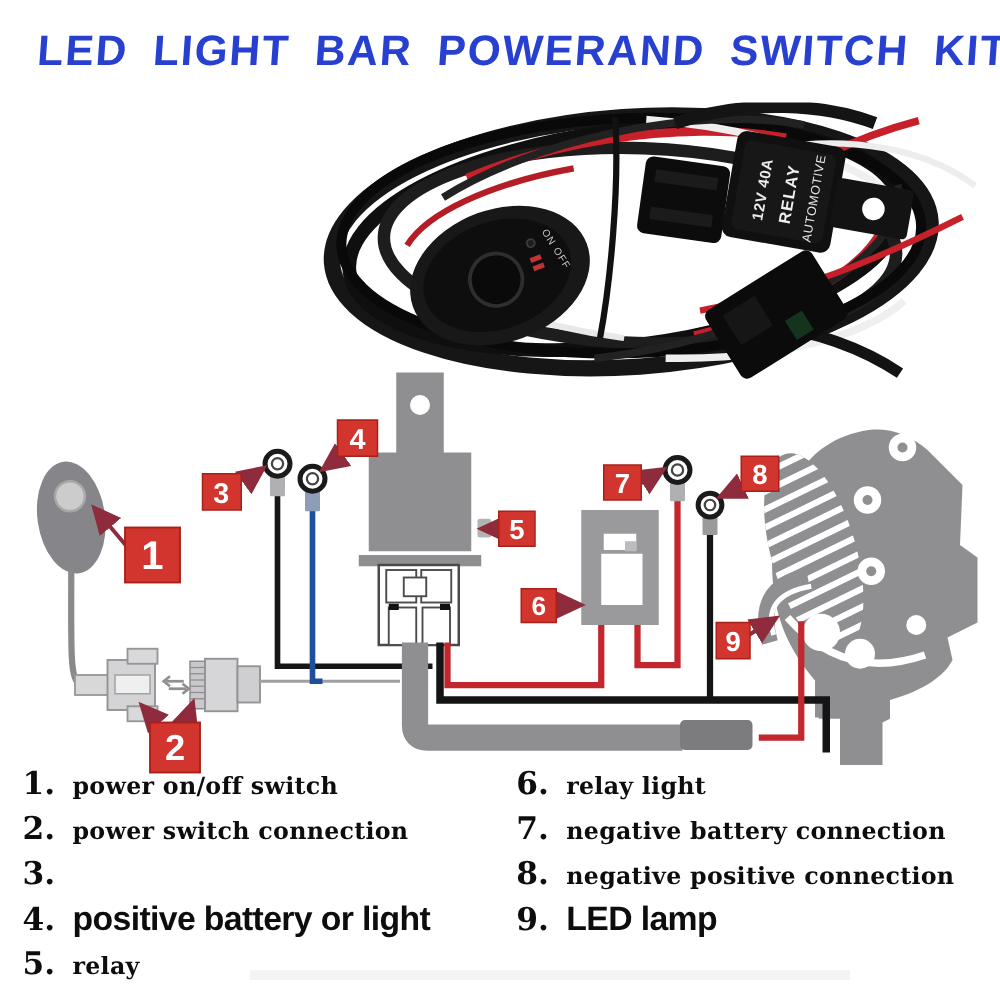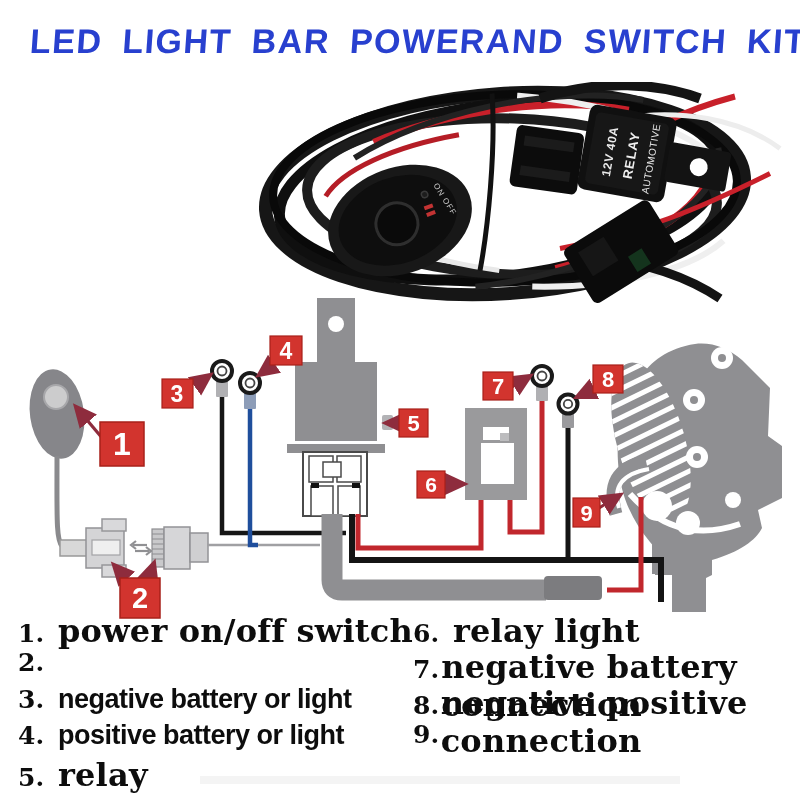--- a/index.html
+++ b/index.html
@@ -10,21 +10,21 @@
          letter-spacing:1.5px;word-spacing:9px;color:#2840cf;transform:skewX(-4deg);
          white-space:nowrap;}
   .photo-svg{position:absolute;left:250px;top:82px;width:545px;height:228px;}
   .diagram-svg{position:absolute;left:0px;top:290px;width:800px;height:330px;}
   .legend{position:absolute;left:0;top:612px;width:800px;height:188px;color:#0d0d0d;}
   .legend-col{position:absolute;top:0;}
   .legend-col.left{left:18px;}
   .legend-col.right{left:413px;}
   .legend-item{display:flex;align-items:baseline;height:36px;}
   .legend-item .num{width:40px;font-family:"DejaVu Serif",serif;font-weight:bold;font-size:25px;}
-  .legend-item.serif .txt{font-family:"DejaVu Serif",serif;font-weight:bold;font-size:32px;
+  .legend-item.serif .txt{font-family:"DejaVu Serif",serif;font-weight:bold;font-size:19px;
                           letter-spacing:0.2px;}
   .legend-item.sans .txt{font-family:"Liberation Sans",sans-serif;font-weight:bold;font-size:27px;
                          letter-spacing:-0.5px;}
   .watermark-strip{position:absolute;left:200px;top:776px;width:480px;height:8px;background:#f4f4f4;}
   svg text{font-family:"Liberation Sans",sans-serif;}
   .callout-num{fill:#ffffff;font-weight:bold;}
 </style>
 </head>
 <body>
 
@@ -282,24 +282,24 @@
   </svg>
 
   <div class="legend">
     <div class="legend-col left">
       <div class="legend-item serif">
         <span class="num">1.</span>
         <span class="txt">power on/off switch</span>
       </div>
       <div class="legend-item serif">
         <span class="num">2.</span>
+        <span class="txt">power switch connection</span>
       </div>
       <div class="legend-item sans">
         <span class="num">3.</span>
-        <span class="txt">negative battery or light</span>
       </div>
       <div class="legend-item sans">
         <span class="num">4.</span>
         <span class="txt">positive battery or light</span>
       </div>
       <div class="legend-item serif">
         <span class="num">5.</span>
         <span class="txt">relay</span>
       </div>
     </div>
@@ -311,18 +311,19 @@
       <div class="legend-item serif">
         <span class="num">7.</span>
         <span class="txt">negative battery connection</span>
       </div>
       <div class="legend-item serif">
         <span class="num">8.</span>
         <span class="txt">negative positive connection</span>
       </div>
       <div class="legend-item sans">
         <span class="num">9.</span>
+        <span class="txt">LED lamp</span>
       </div>
     </div>
   </div>
 
   <div class="watermark-strip"></div>
 </div>
 
 </body></html>

